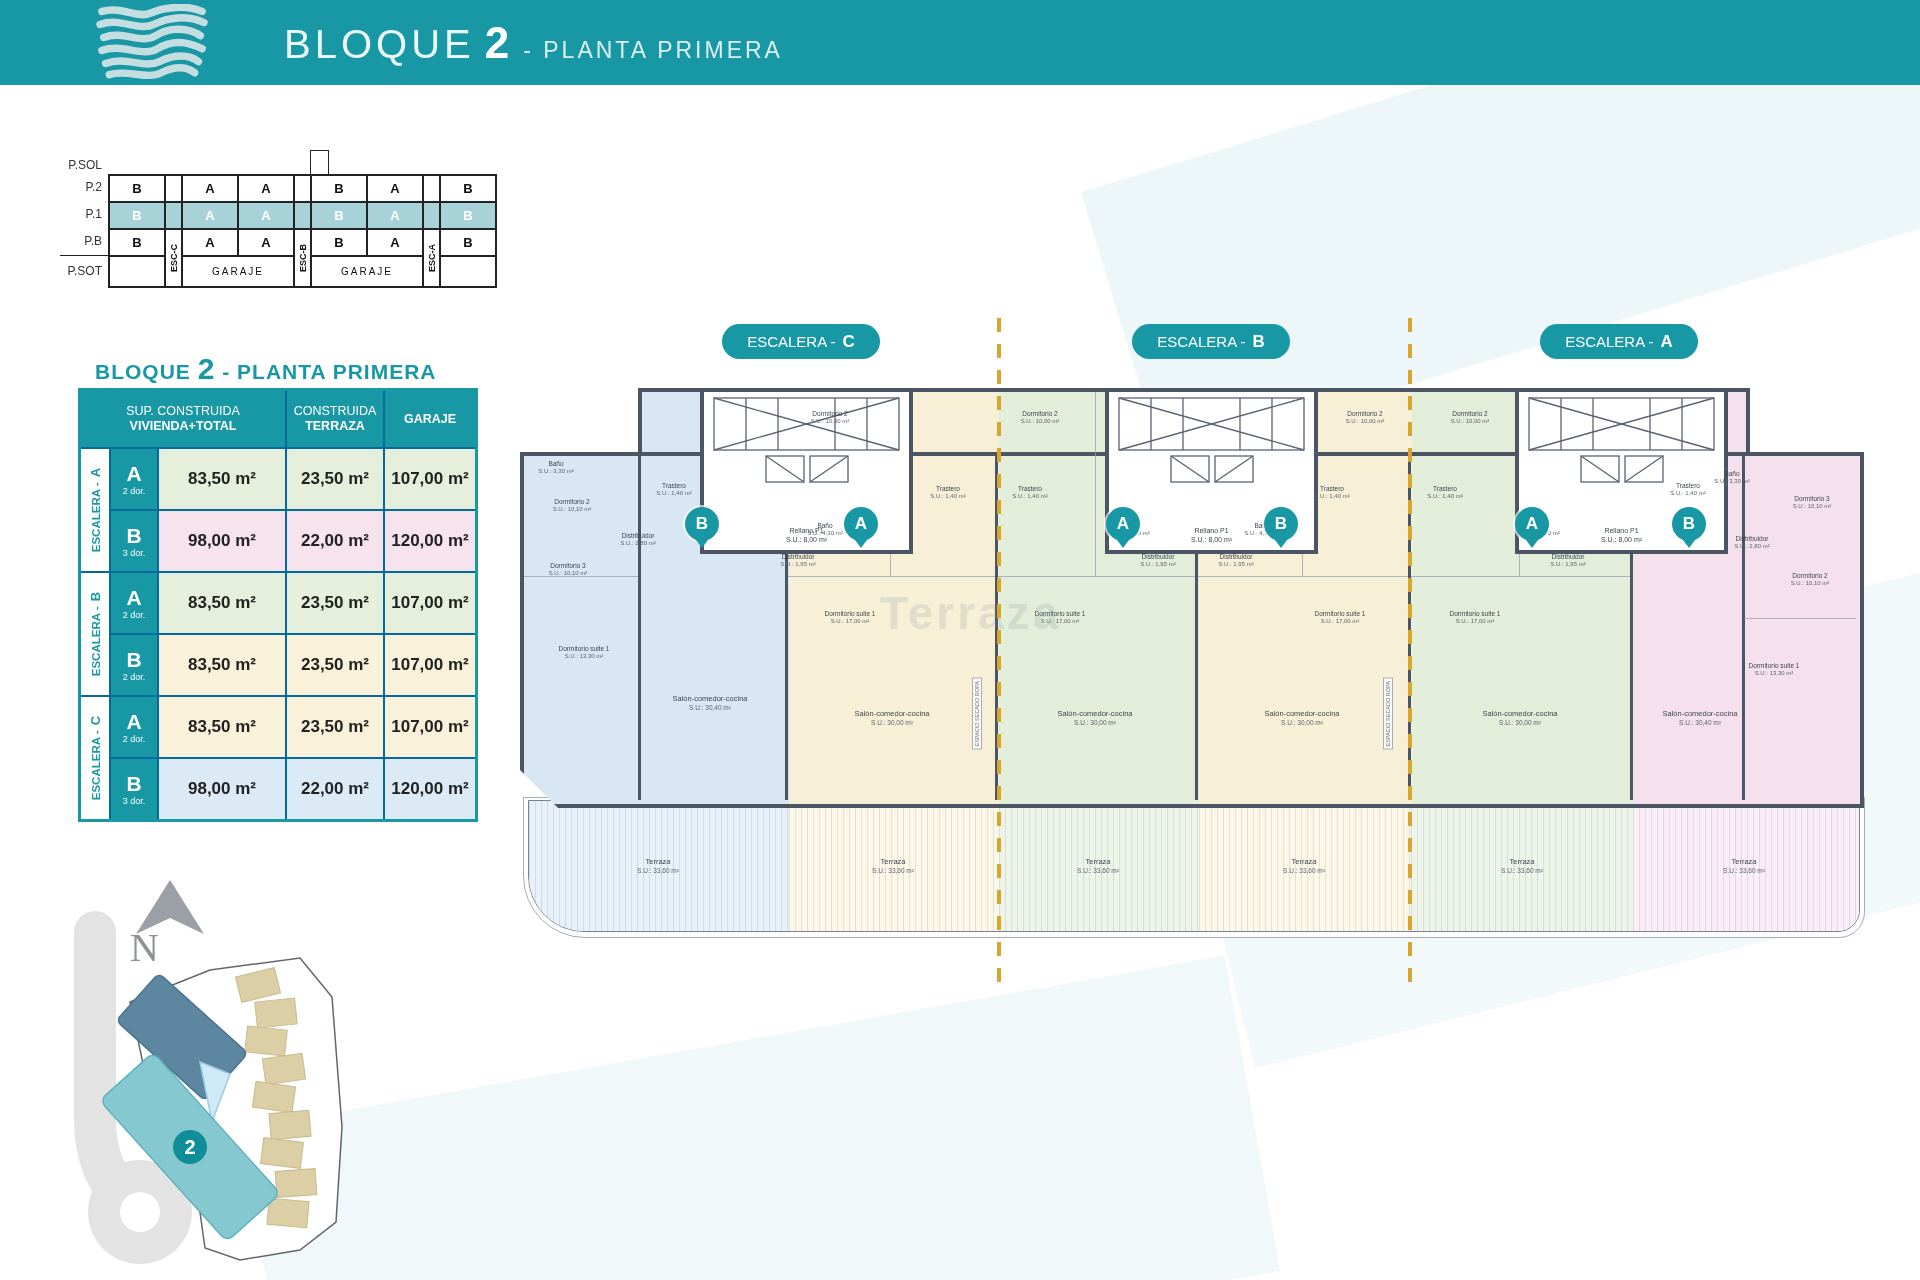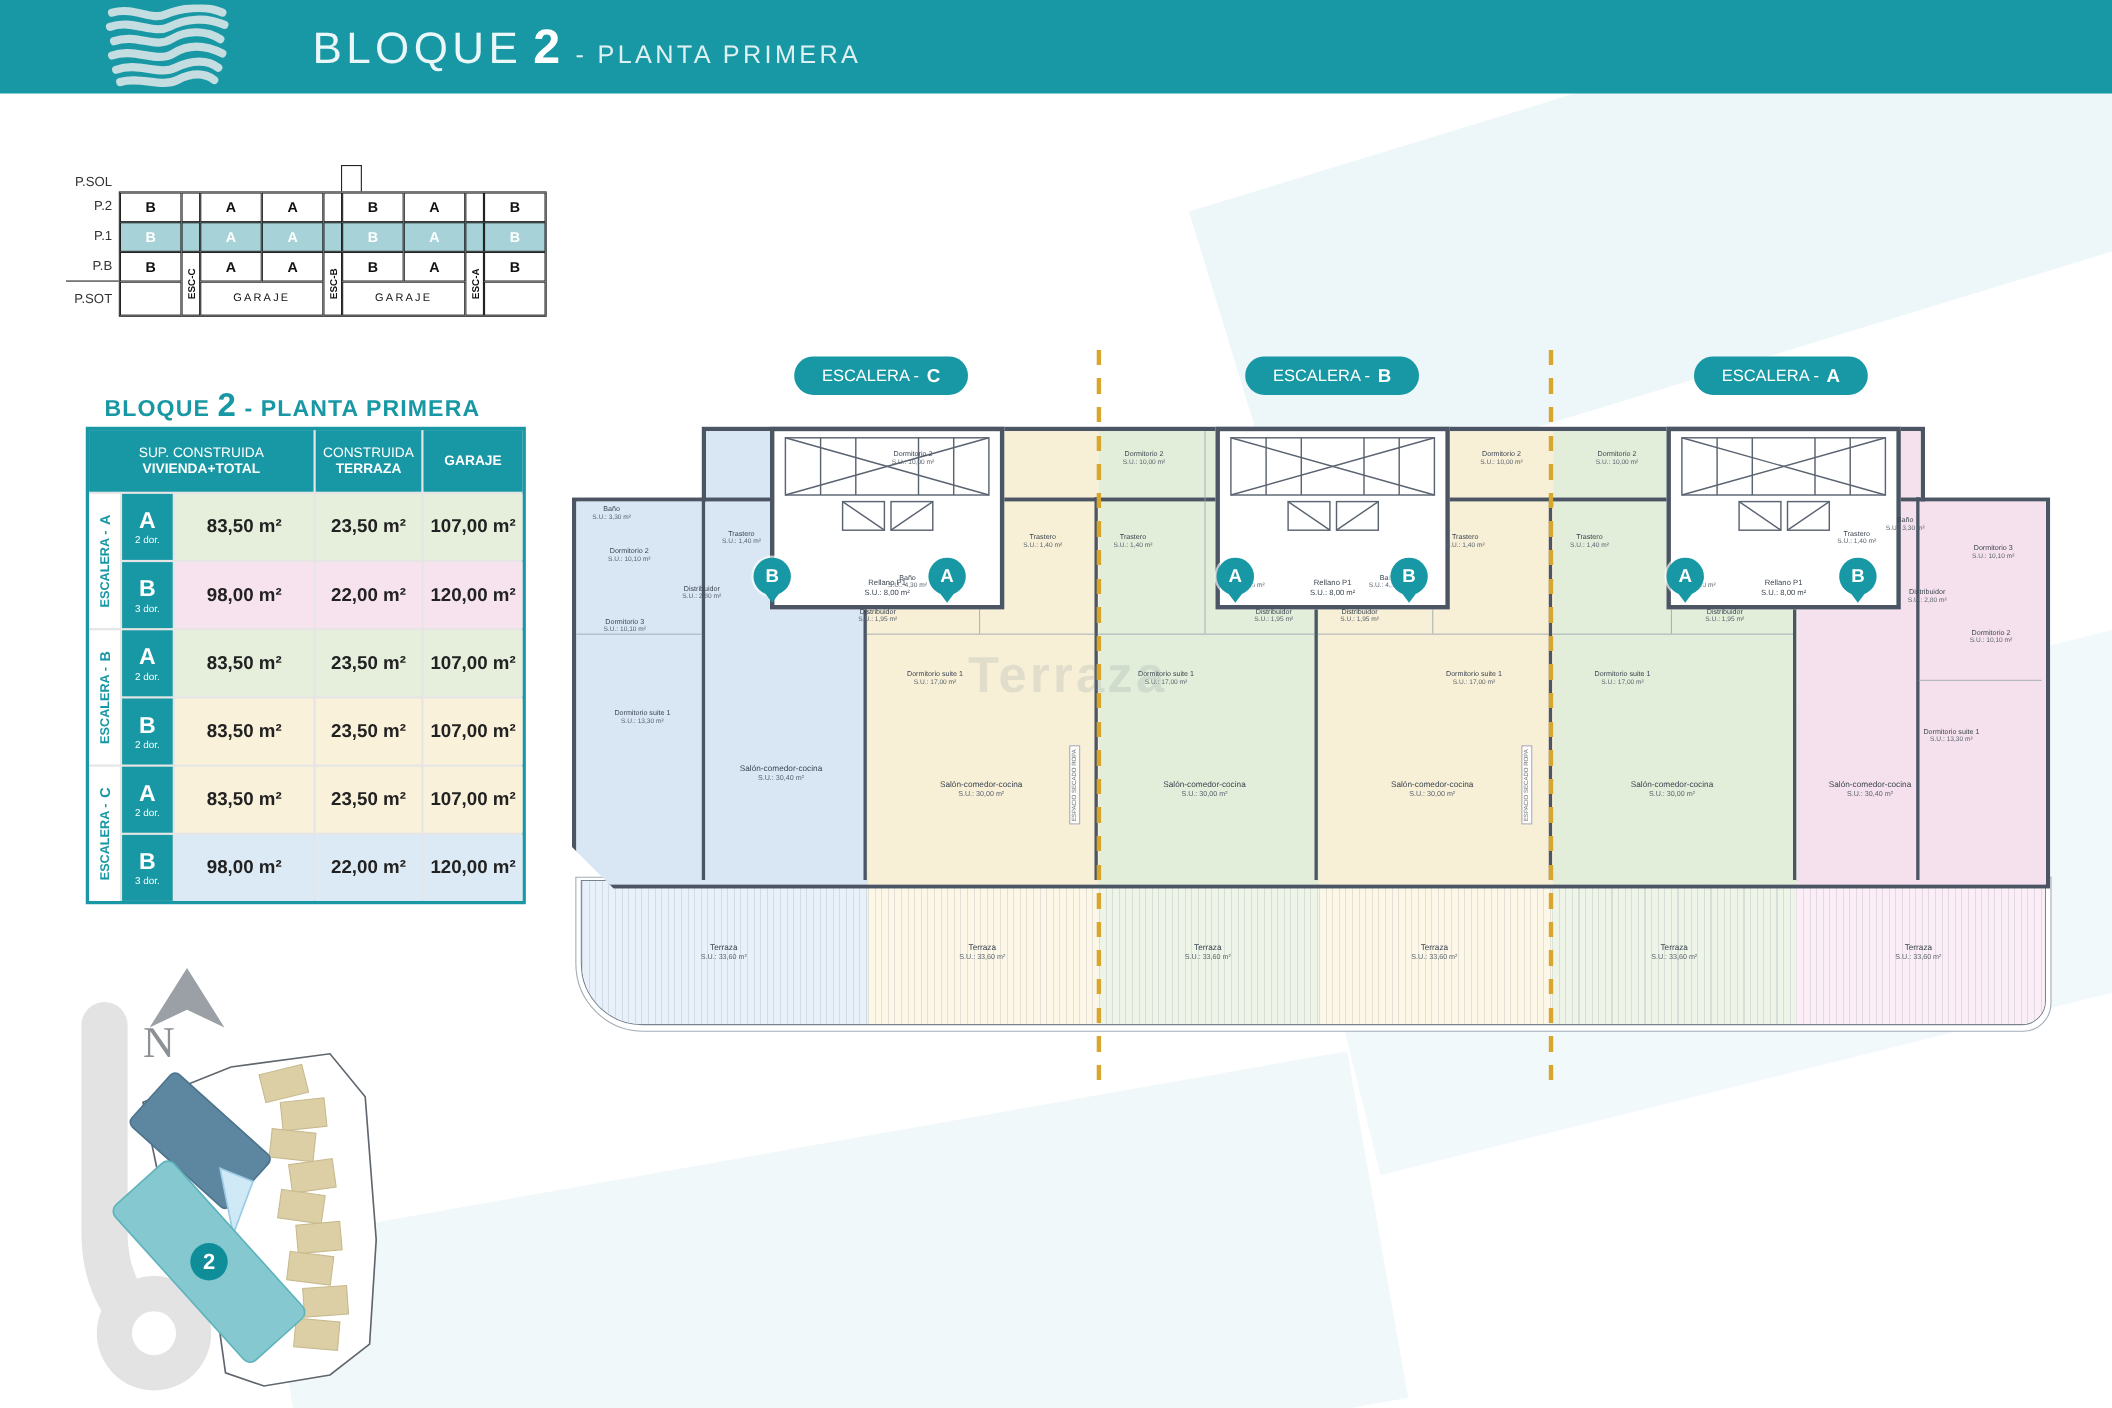--- a/index.html
+++ b/index.html
@@ -30,21 +30,21 @@
   .sg.esc{font-size:9px;font-weight:bold;}
   #shaft{position:absolute;left:250px;top:2px;width:17px;height:26px;background:#fff;
          border:1.5px solid #222;border-bottom:none;}
   #groundline{position:absolute;left:0;top:107px;width:48px;height:0;border-top:1.5px solid #222;}
   
   #tbltitle{left:95px;top:352px;z-index:3;font-size:21px;color:#1798a4;font-weight:600;letter-spacing:1px;}
   #tbltitle b{font-size:30px;}
   #unit-table{left:78px;top:388px;z-index:3;display:grid;
       grid-template-columns:28px 46px 126px 96px 90px;
       grid-template-rows:56px repeat(6,60px);
-      border:3px solid #1798a4;background:#e5e5e5;grid-gap:2px;}
+      border:3px solid #1798a4;background:#0369a1;grid-gap:2px;}
   .tc{display:flex;flex-direction:column;align-items:center;justify-content:center;text-align:center;background:#fff;}
   .tc.head{background:#1798a4;color:#fff;font-size:12.5px;line-height:1.2;}
   .tc.head .l2{font-weight:bold;}
   .tc.letter{background:#1798a4;color:#fff;}
   .tc.letter .big{font-size:21px;font-weight:bold;line-height:1;}
   .tc.letter .dor{font-size:9px;margin-top:2px;}
   .tc.val{font-size:17px;font-weight:bold;color:#222;}
   .tc.rot{background:#fff;color:#1798a4;font-weight:bold;font-size:11.5px;}
   .bg-green{background:#e5efdc;} .bg-pink{background:#f7e3ee;}
   .bg-cream{background:#faf1da;} .bg-blue{background:#dceaf6;}

